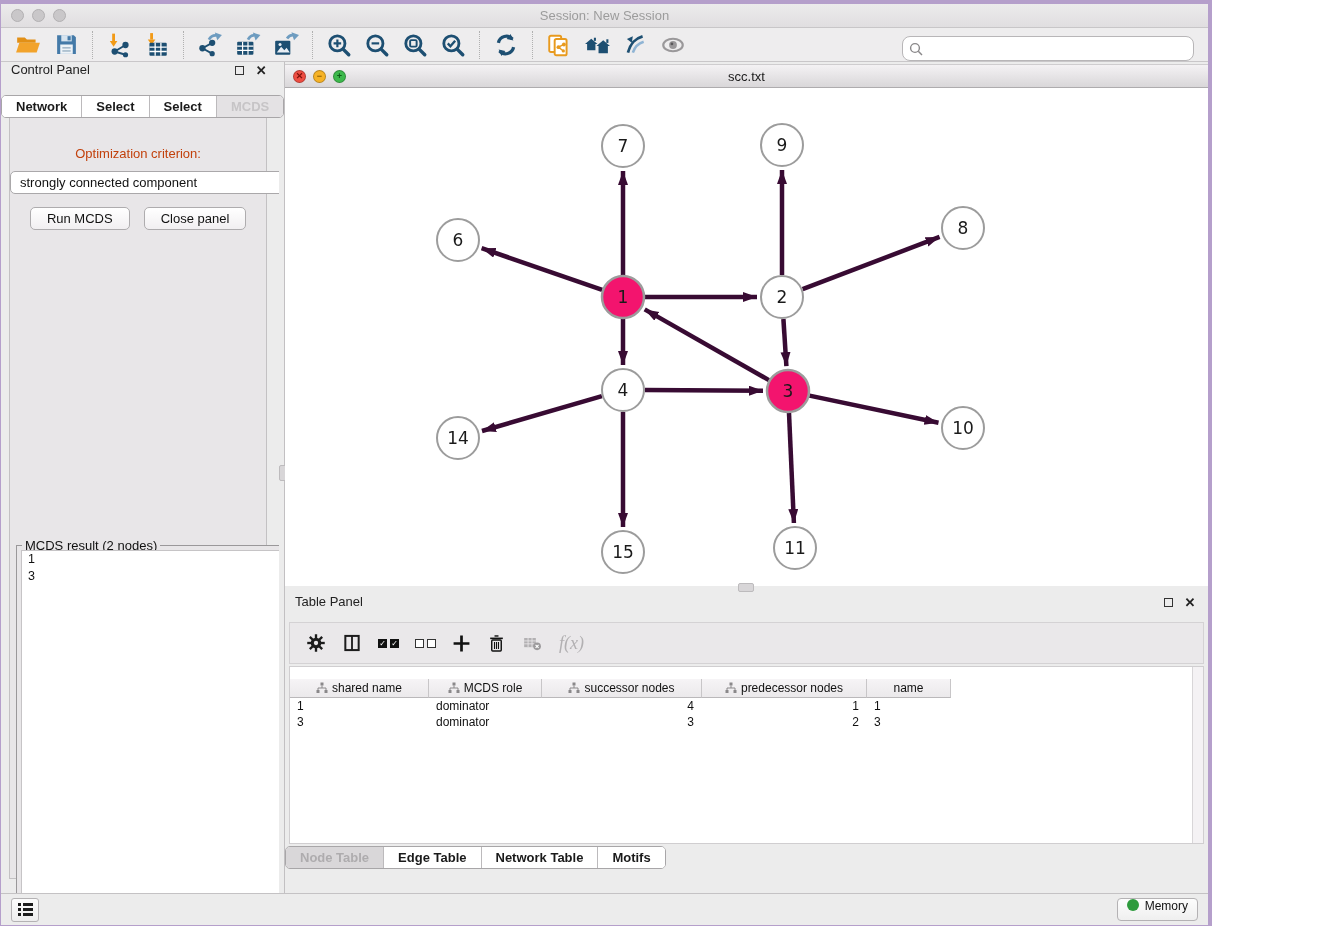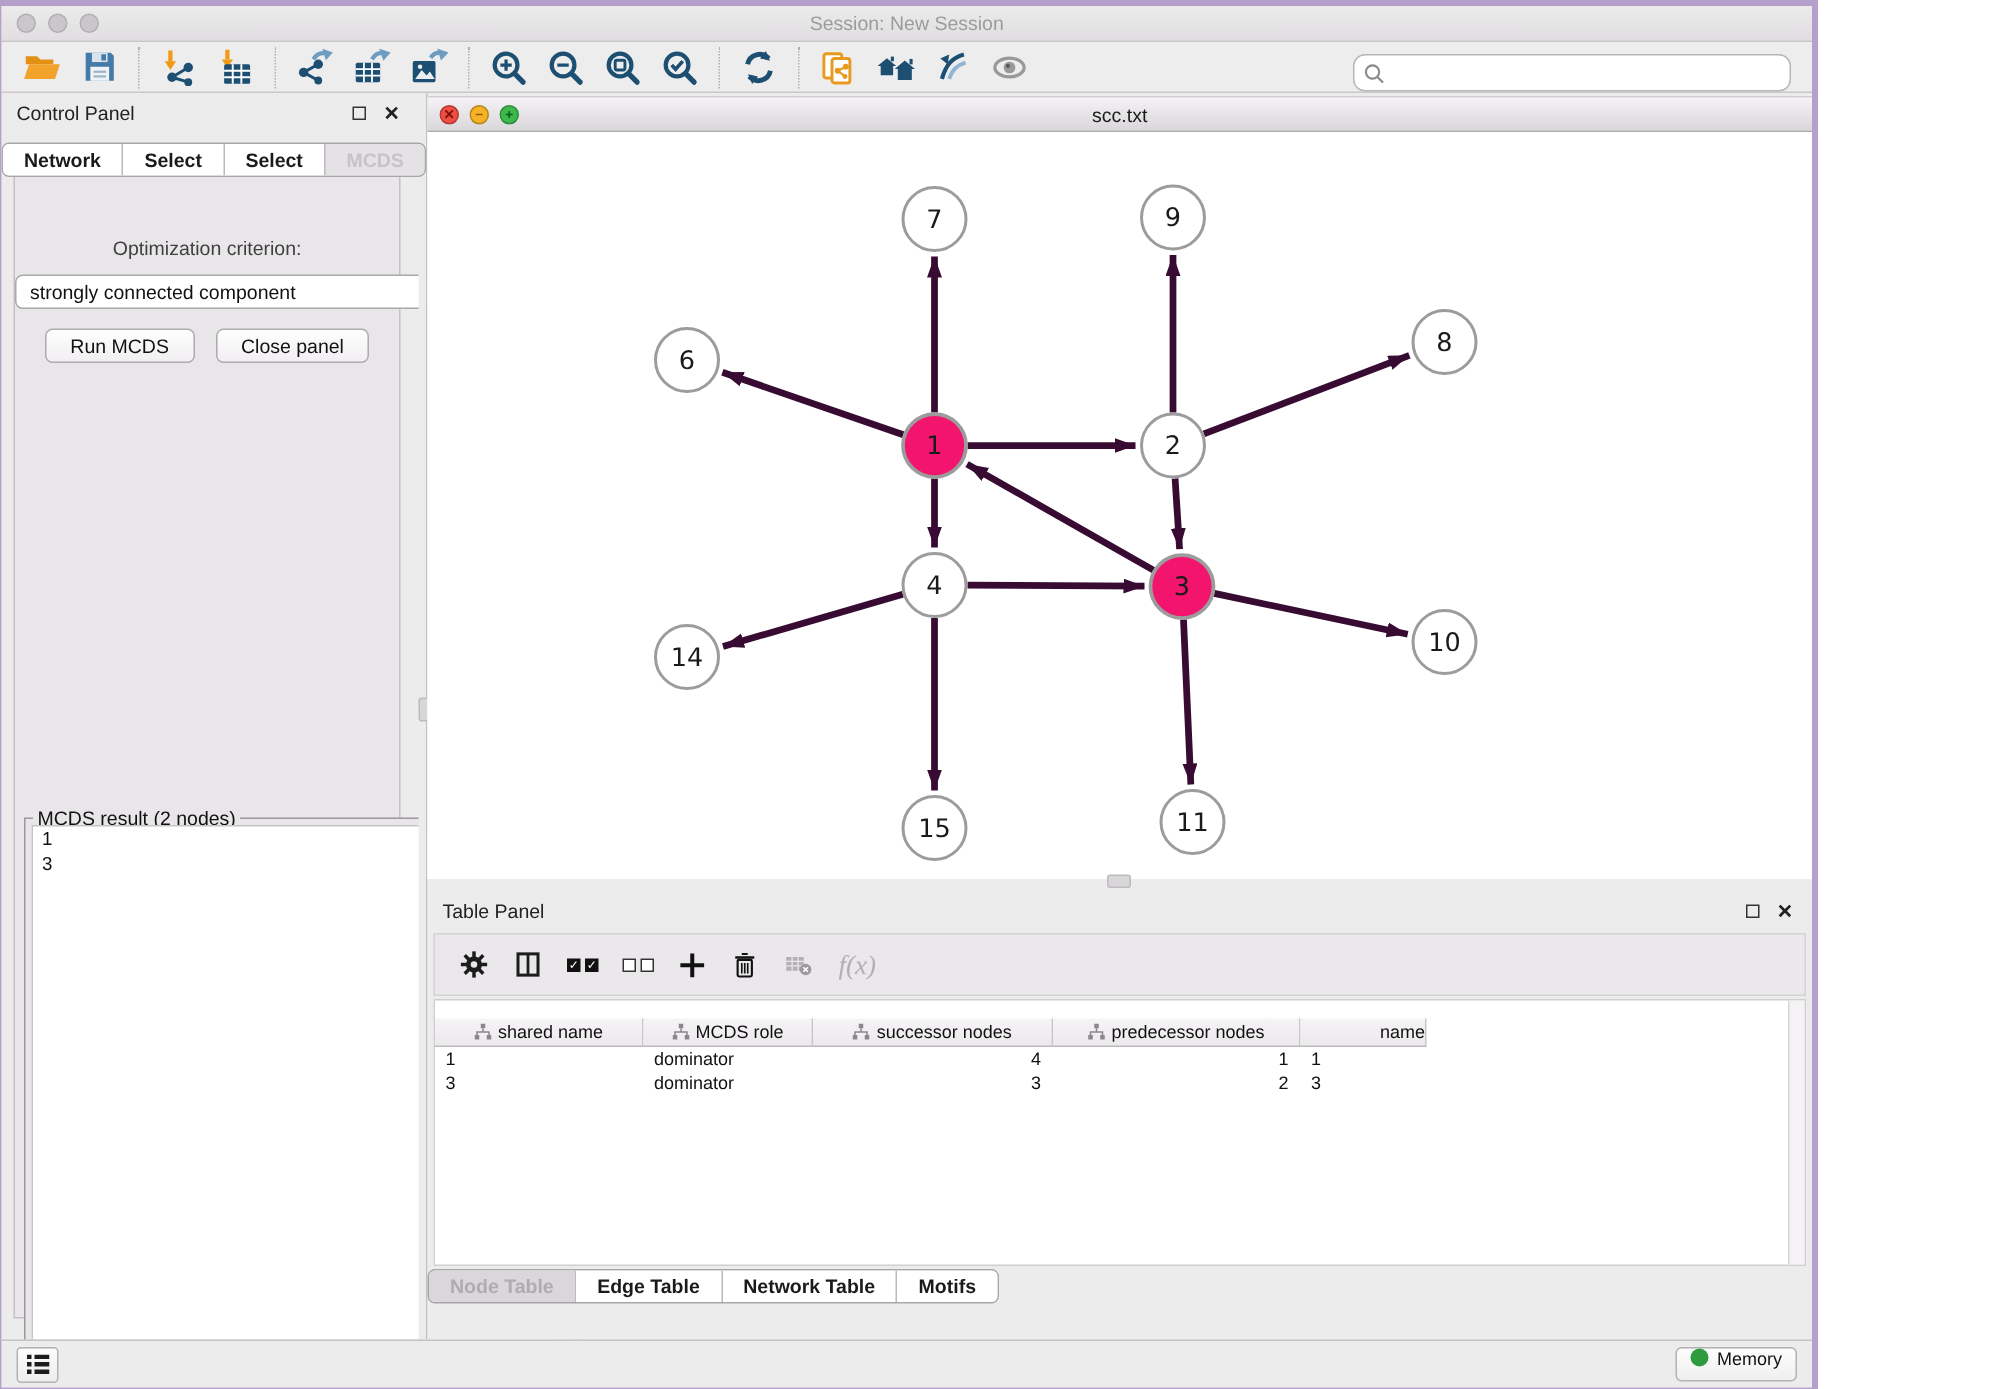--- a/index.html
+++ b/index.html
@@ -22,34 +22,34 @@
   .tbtn { width:38px; height:30px; background:none; border:none; display:flex; align-items:center;
     justify-content:center; padding:0; }
   .tsep { width:1px; height:28px; border-left:1px dotted #b0b0b0; margin:0 7px; }
   .searchbox { position:absolute; right:14px; top:32px; width:292px; height:25px; background:#fff;
     border:1px solid #b8b6b8; border-radius:8px; display:flex; align-items:center; padding:0 6px; }
   .searchbox input { border:none; outline:none; flex:1; font-size:12px; background:transparent; margin-left:4px; }
   
   .main { position:relative; height:831px; display:flex; }
   
   .cpanel { position:relative; width:404px; height:100%; background:#ececec; }
-  .phead { height:26px; display:flex; align-items:center; padding:0 10px; }
+  .phead { height:26px; display:flex; padding:0 10px; }
   .phead .ptitle { font-size:13px; color:#222; flex:1; }
   .wbtn { display:flex; align-items:center; justify-content:center; width:16px; height:16px; background:none; border:none; padding:0; margin-left:6px; }
   .float-sq { width:9px; height:9px; border:1.6px solid #333; display:inline-block; }
   .close-x { font-size:13px; font-weight:bold; color:#222; line-height:1; }
   .seggroup { display:inline-flex; border:1px solid #a8a6a8; border-radius:5px; overflow:hidden; background:#fff; }
   .seg { padding:3px 14px; font-size:13px; font-weight:600; color:#1a1a1a; background:#fff;
     border-left:1px solid #bcbabc; white-space:nowrap; }
   .seg:first-child { border-left:none; }
   .seg.sel { background:#e4e2e4; color:#c6c4c6; }
   .cp-tabs { position:absolute; top:33px; left:0; right:0; z-index:2; }
   .cp-content { position:absolute; top:45px; left:8px; right:12px; bottom:14px;
     background:#e8e6e8; border:1px solid #c3c1c3; }
-  .opt-label { margin-top:50px; text-align:center; font-size:13px; color:#404040; }
+  .opt-label { margin-top:38px; text-align:center; font-size:13px; color:#c2410c; }
   .selectbox { position:relative; margin:10px auto 0; width:308px; height:23px; background:#fff;
     border:1px solid #aaa8aa; border-radius:5px; display:flex; align-items:center;
     font-size:13px; color:#111; padding:0 22px 0 9px; }
   .selectbox svg { position:absolute; right:5px; top:3px; }
   .btnrow { display:flex; justify-content:center; gap:14px; margin-top:13px; }
   .pbtn { height:23px; padding:0 16px; background:linear-gradient(#ffffff,#f1eff1);
     border:1px solid #aeacae; border-radius:5px; font-size:13px; color:#111;
     font-family:"Liberation Sans", sans-serif; }
   .result-group { position:absolute; top:437px; left:6px; height:378px; width:370px;
     border:1px solid #9a989a; background:#e8e6e8; }
@@ -532,21 +532,21 @@
                 <svg width="12" height="12" viewBox="0 0 12 12">
                   <g fill="#8a888a">
                     <rect x="4.5" y="0.5" width="3" height="3"></rect>
                     <rect x="0.5" y="8" width="3" height="3"></rect>
                     <rect x="8.5" y="8" width="3" height="3"></rect>
                   </g>
                   <path d="M6 3.5v2.5M2 8V6h8v2" fill="none" stroke="#8a888a" stroke-width="1"></path>
                 </svg>
                 <span>predecessor nodes</span>
               </div>
-              <div class="th" style="width: 84px; justify-content: flex-end;">
+              <div class="th" style="width: 84px;">
                 <span>name</span>
               </div>
             </div>
           <div id="tbody">
               <div class="trow">
                 <div class="td" style="width: 139px; text-align: left; padding: 0px 0px 0px 7px;">1</div>
                 <div class="td" style="width: 113px; text-align: left; padding: 0px 0px 0px 7px;">dominator</div>
                 <div class="td" style="width: 160px; text-align: right; padding: 0px 8px 0px 0px;">4</div>
                 <div class="td" style="width: 165px; text-align: right; padding: 0px 8px 0px 0px;">1</div>
                 <div class="td" style="width: 84px; text-align: left; padding: 0px 0px 0px 7px;">1</div>

